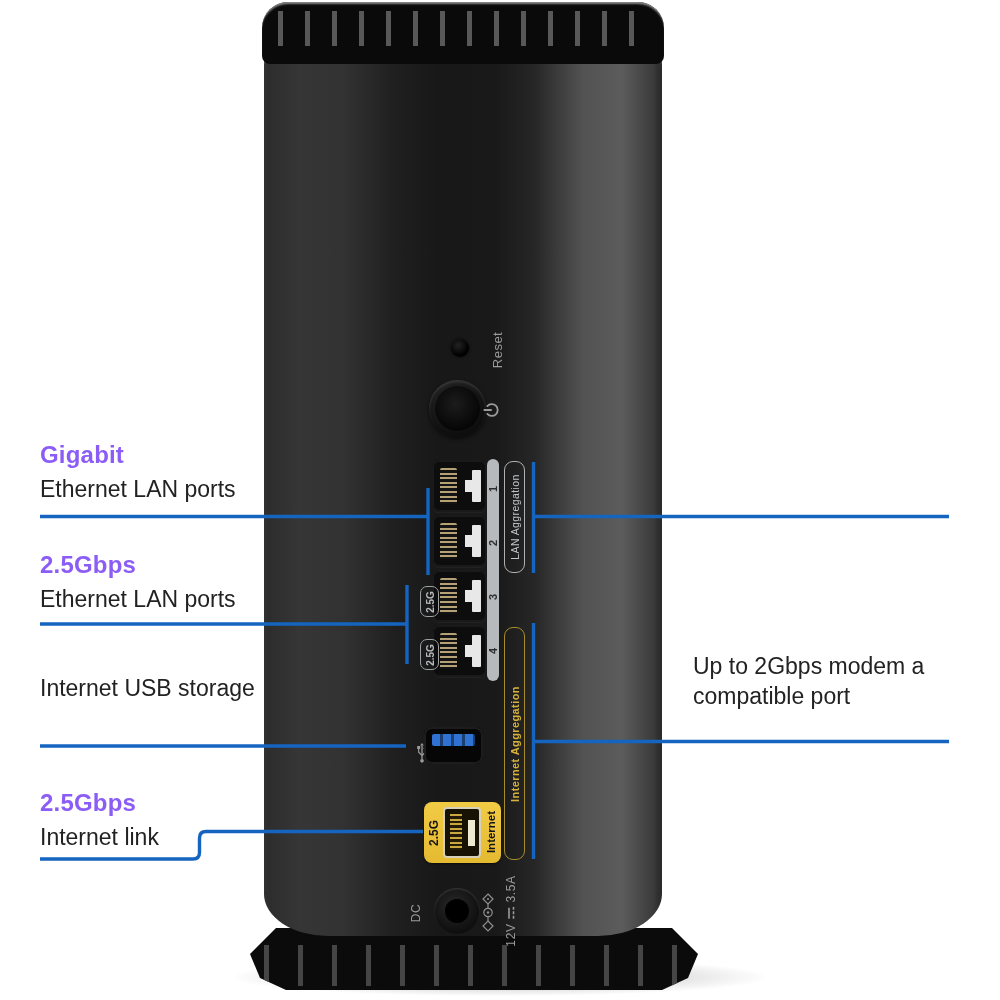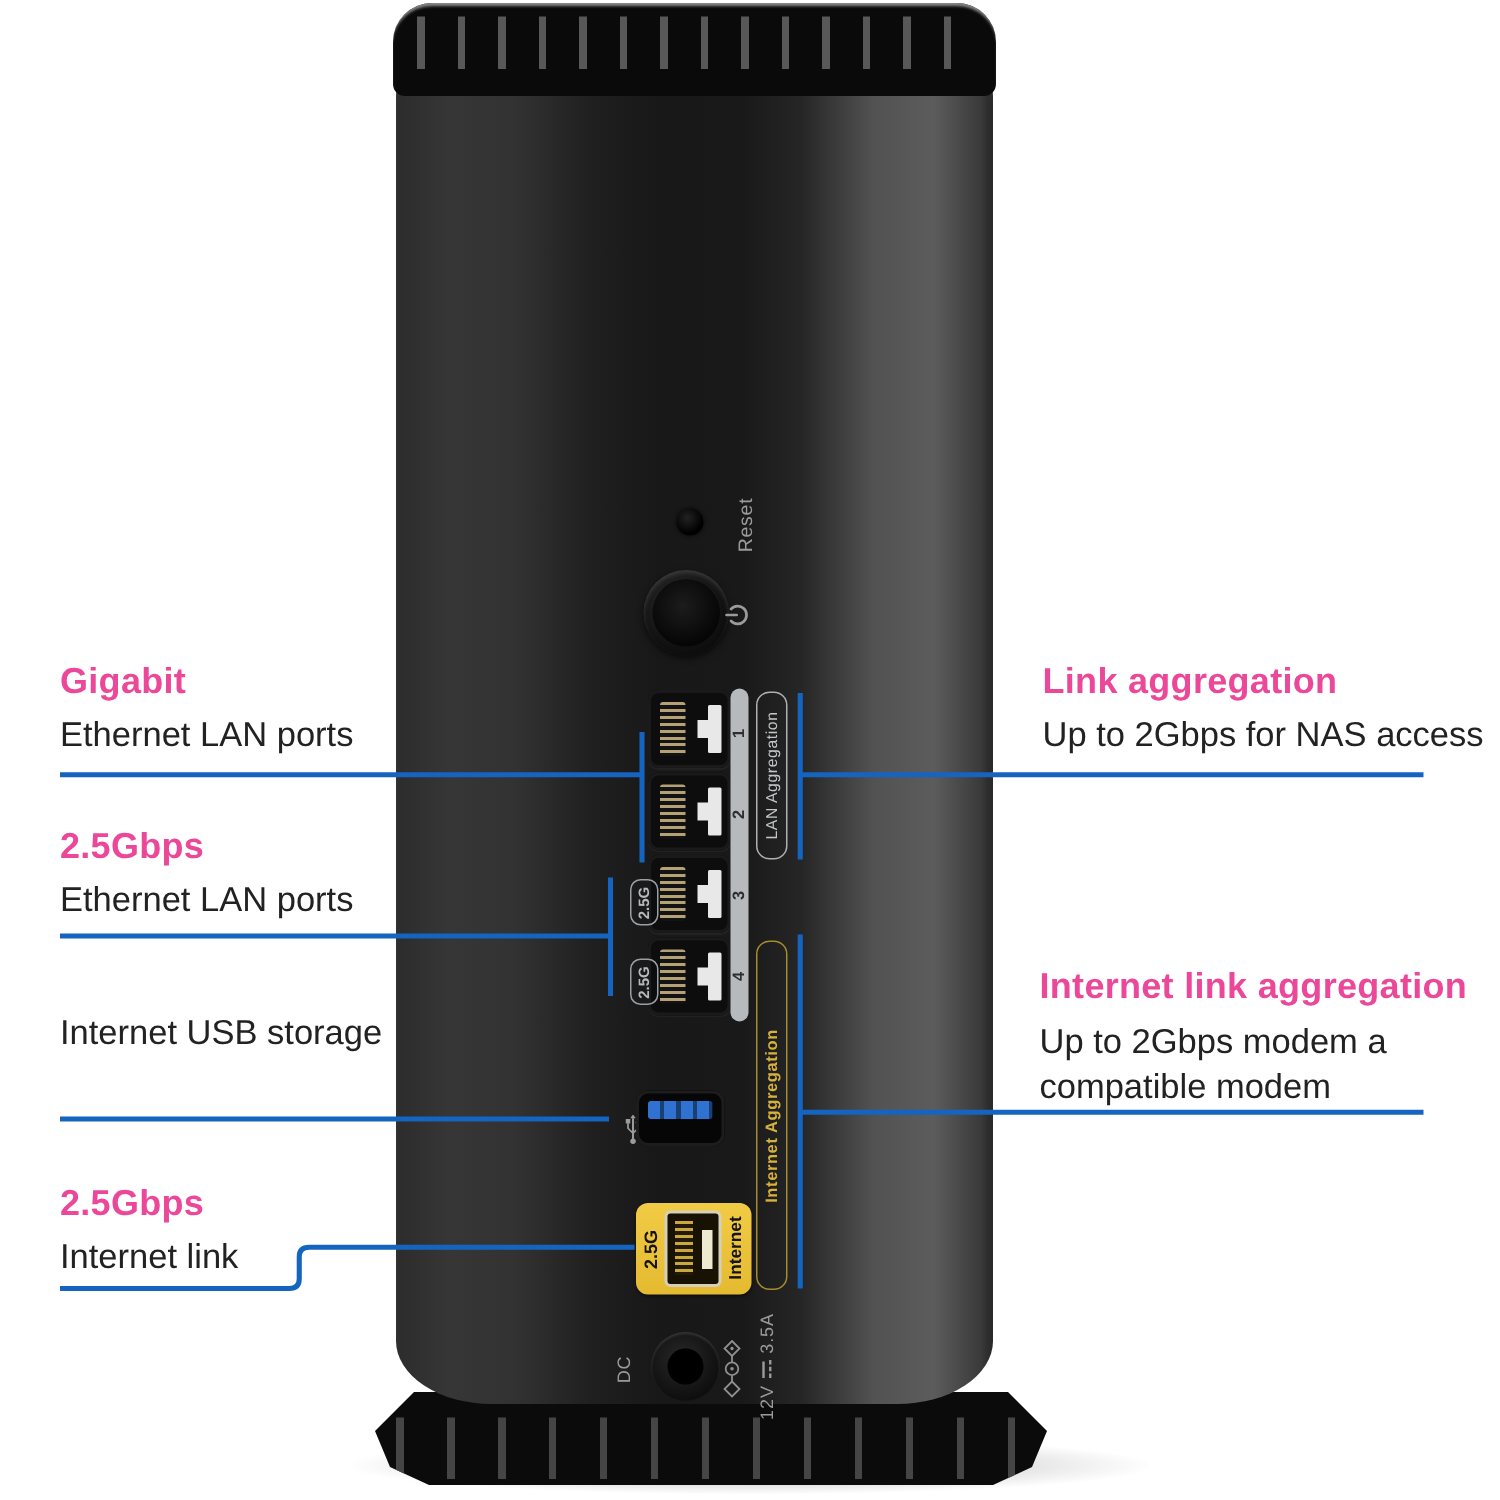--- a/index.html
+++ b/index.html
@@ -19,21 +19,21 @@
     background:linear-gradient(90deg,#2c2c2c 0%,#363636 9%,#323232 20%,#1f1f1f 33%,#181818 44%,#191919 58%,#262626 68%,#525252 80%,#5c5c5c 90%,#3a3a3a 98%,#242424 100%);
     box-shadow:inset 0 6px 8px -4px rgba(160,160,160,.35);}
   .crown{position:absolute;left:262px;top:2px;width:402px;height:62px;background:#0a0a0a;
     border-radius:26px 26px 8px 8px;box-shadow:inset 0 3px 2px -1px #8a8a8a;overflow:hidden;}
   .crown-slots{position:absolute;left:16px;right:16px;top:9px;height:35px;
     background:repeating-linear-gradient(90deg,#585858 0 5px,rgba(0,0,0,0) 5px 27px);}
   
   .lines{position:absolute;left:0;top:0;z-index:6;pointer-events:none;}
   
   .co{position:absolute;z-index:7;color:#111;}
-  .co .t{font-size:24px;font-weight:bold;letter-spacing:.2px;color:#ec4899;}
+  .co .t{font-size:24px;font-weight:bold;letter-spacing:.2px;color:#8b5cf6;}
   .co .s{font-size:23px;margin-top:7px;color:#222;}
   
   .pz{position:absolute;z-index:5;}
   .rot{position:absolute;white-space:nowrap;transform:translate(-50%,-50%) rotate(-90deg);}
   .reset-hole{left:451px;top:339px;width:18px;height:18px;border-radius:50%;
     background:radial-gradient(circle at 40% 35%,#222 0%,#000 65%);box-shadow:0 0 3px rgba(0,0,0,.8);}
   .reset-lab{left:497px;top:350px;color:#9b9b9b;font-size:13px;letter-spacing:.5px;}
   .pwr-btn{left:429px;top:380px;width:57px;height:57px;border-radius:50%;
     background:radial-gradient(circle at 42% 38%,#2e2e2e 0%,#111 60%,#050505 100%);
     box-shadow:inset 0 2px 3px rgba(120,120,120,.35),0 2px 4px rgba(0,0,0,.6);}
@@ -209,23 +209,18 @@
     <div class="s">Ethernet LAN ports</div>
   </div>
   <div class="co" style="left:40px;top:668px">
     <div class="s">Internet USB storage</div>
   </div>
   <div class="co" style="left:40px;top:789px">
     <div class="t">2.5Gbps</div>
     <div class="s">Internet link</div>
   </div>
 
-  <div class="co" style="left:695px;top:441px">
-    <div class="t">Link aggregation</div>
-    <div class="s">Up to 2Gbps for NAS access</div>
-  </div>
   <div class="co" style="left:693px;top:644px">
-    <div class="t">Internet link aggregation</div>
     <div class="s" style="margin-top:9px">Up to 2Gbps modem a</div>
-    <div class="s" style="margin-top:3px">compatible modem</div>
+    <div class="s" style="margin-top:3px">compatible port</div>
   </div>
 
 </div>
 
 </body></html>

